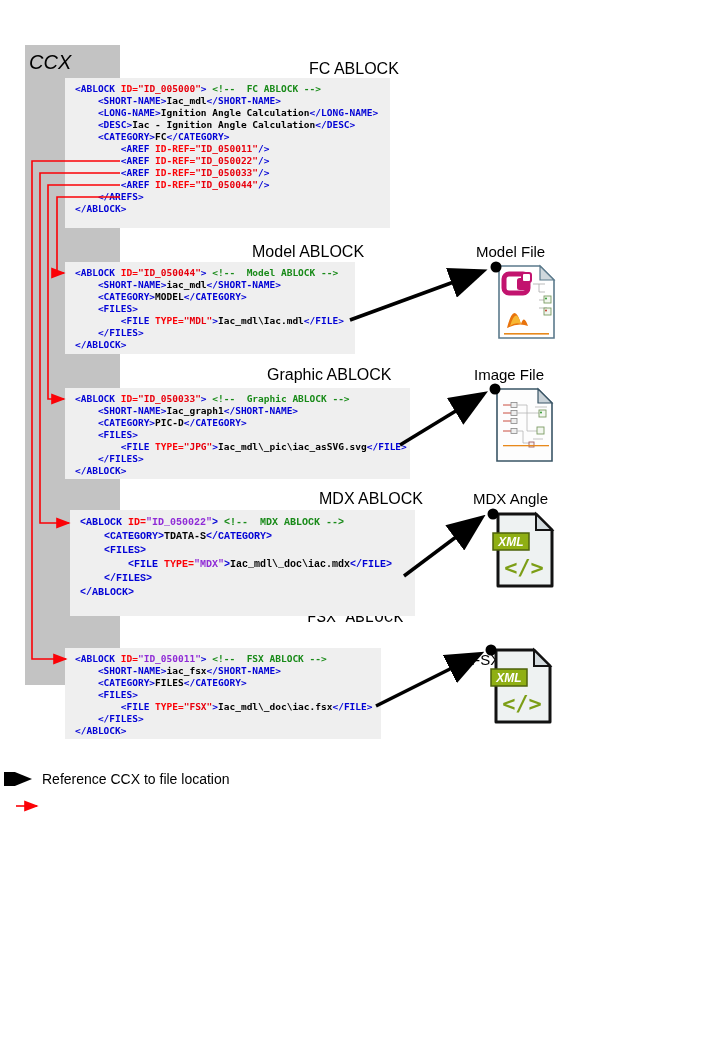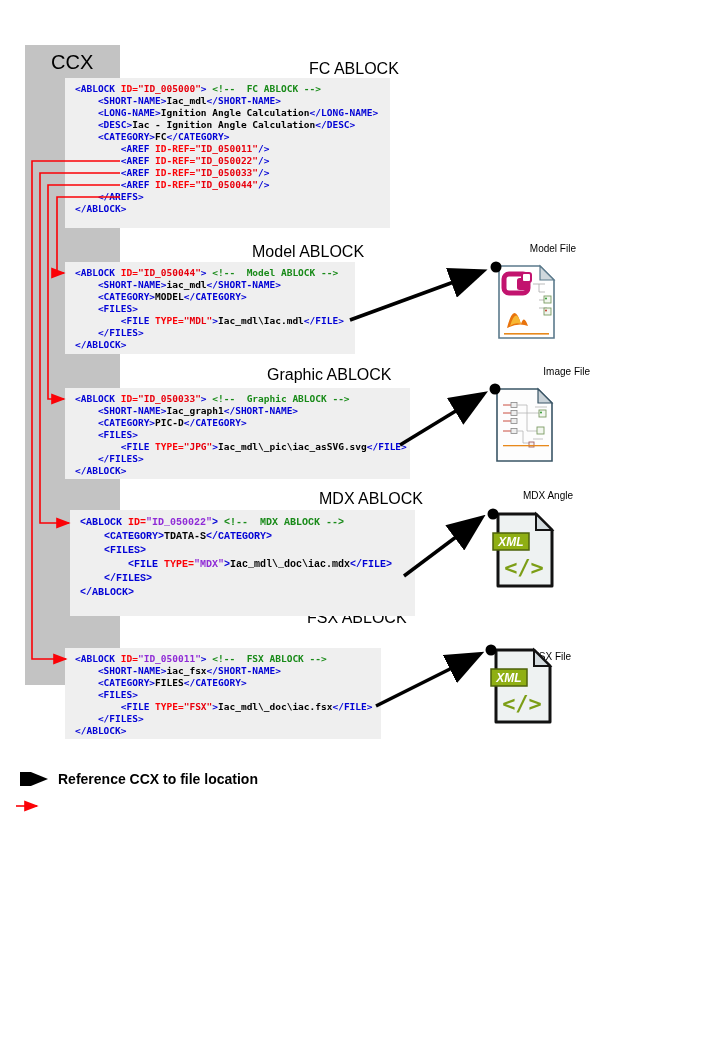--- a/index.html
+++ b/index.html
@@ -1,20 +1,20 @@
 <!DOCTYPE html>
 <html style="--c-tag: #0202d6; --c-attr: #fb0207; --c-val: #e8000d; --c-val_purple: #8f2bd6; --c-comment: #188a18; --c-text: #000000; --c-block_bg: #efefef; --c-band_bg: #c3c3c3; --c-arrow_black: #000000; --c-arrow_red: #fb0207;"><head>
 <meta charset="utf-8">
 <style>
   html,body{margin:0;padding:0;background:#fff;}
   body{font-family:"Liberation Sans",sans-serif;}
   .canvas{position:relative;width:720px;height:1040px;background:#fff;overflow:hidden;}
 
   .ccx-band{position:absolute;left:25px;top:45px;width:95px;height:640px;background:var(--c-band_bg,#c3c3c3);}
-  .ccx-label{padding:6px 0 0 26px;font-size:20px;color:#000;}
+  .ccx-label{padding:6px 0 0 4px;font-size:20px;color:#000;font-style:italic;}
 
   .code-block{position:absolute;background:var(--c-block_bg,#efefef);
     font-family:"DejaVu Sans Mono",monospace;font-weight:bold;
     font-size:9.5px;line-height:12px;padding:5px 6px 4px 10px;}
   .code-block .ln{white-space:pre;}
   .code-block.mdx-font{font-family:"Liberation Mono",monospace;font-size:10px;line-height:14px;padding-top:6px;}
 
   #blk-fc{left:65px;top:78px;width:309px;height:141px;}
   #blk-model{left:65px;top:262px;width:274px;height:83px;}
   #blk-graphic{left:65px;top:388px;width:329px;height:82px;}
@@ -26,38 +26,38 @@
   .seg-val{color:var(--c-val,#e8000d);}
   .seg-vp{color:var(--c-val_purple,#8f2bd6);}
   .seg-com{color:var(--c-comment,#188a18);}
   .seg-txt{color:var(--c-text,#000);}
 
   .block-title{position:absolute;font-size:16px;color:#000;white-space:nowrap;}
   #title-fc{left:309px;top:60px;}
   #title-model{left:252px;top:243px;}
   #title-graphic{left:267px;top:366px;}
   #title-mdx{left:319px;top:490px;}
-  #title-fsx{left:307px;top:609px;}
-
-  .file-label{position:absolute;font-size:10px;color:#000;text-align:right;width:100px;}
+  #title-fsx{left:307px;top:609px;font-family:Liberation Mono, monospace;}
+
+  .file-label{position:absolute;font-size:15px;color:#000;text-align:left;width:100px;}
   #flabel-model{left:476px;top:243px;}
-  #flabel-image{left:490px;top:366px;}
+  #flabel-image{left:474px;top:366px;}
   #flabel-mdx{left:473px;top:490px;}
   #flabel-fsx{left:471px;top:627px;margin-top:24px;}
 
   .file-icon{position:absolute;}
   #icon-model{left:497px;top:264px;}
   #icon-image{left:495px;top:387px;}
   #icon-mdx{left:492px;top:511px;}
   #icon-fsx{left:490px;top:647px;}
 
   .overlay{position:absolute;left:0;top:0;width:720px;height:1040px;pointer-events:none;}
 
   .legend-item{position:absolute;display:flex;align-items:center;gap:6px;font-size:14px;color:#000;}
-  #legend-0{left:20px;top:771px;font-weight:bold;}
+  #legend-0{left:4px;top:771px;}
   #legend-1{left:14px;top:799px;}
 </style>
 </head>
 <body>
 
 <div class="canvas">
 
   <div class="ccx-band">
     <div class="ccx-label">CCX</div>
   </div>

